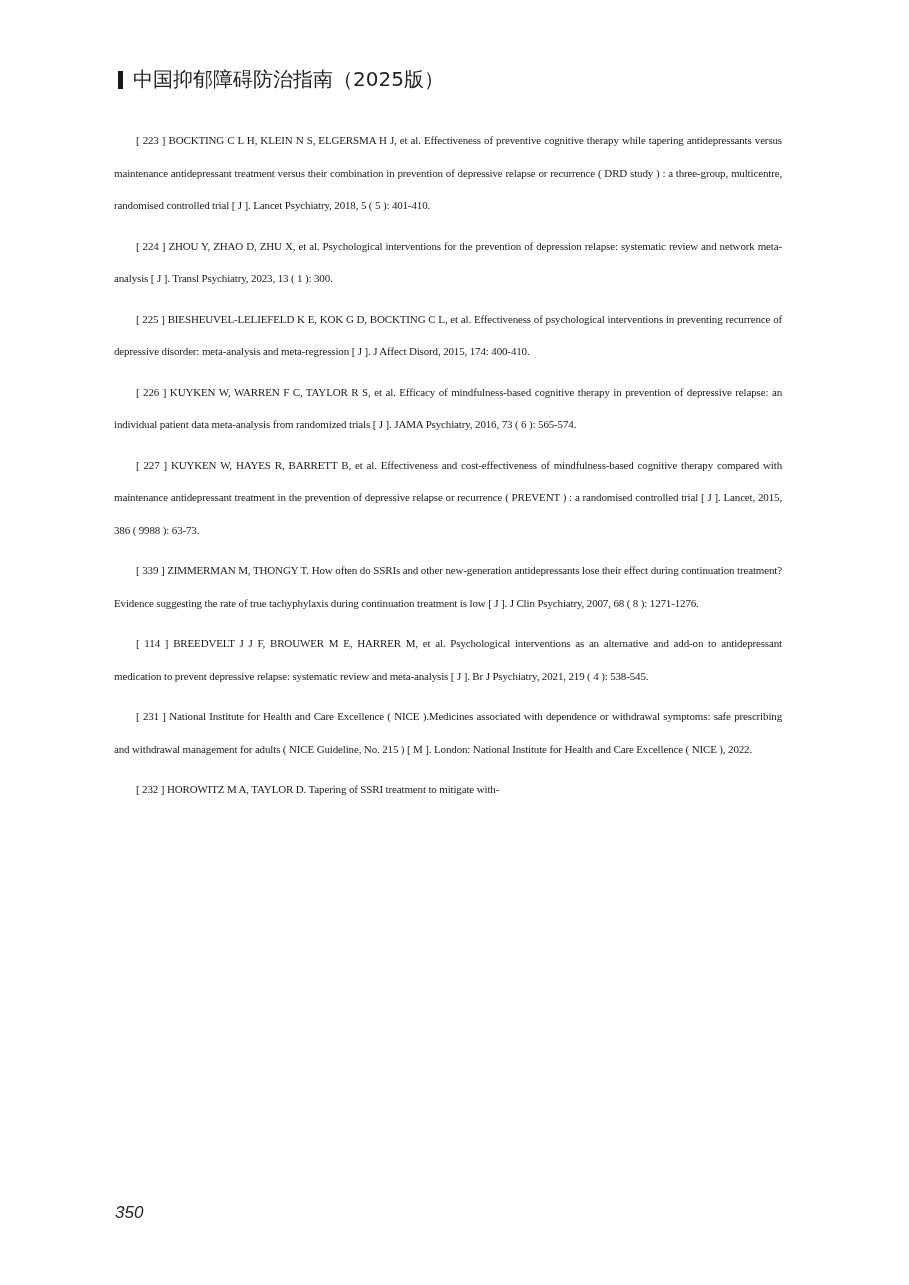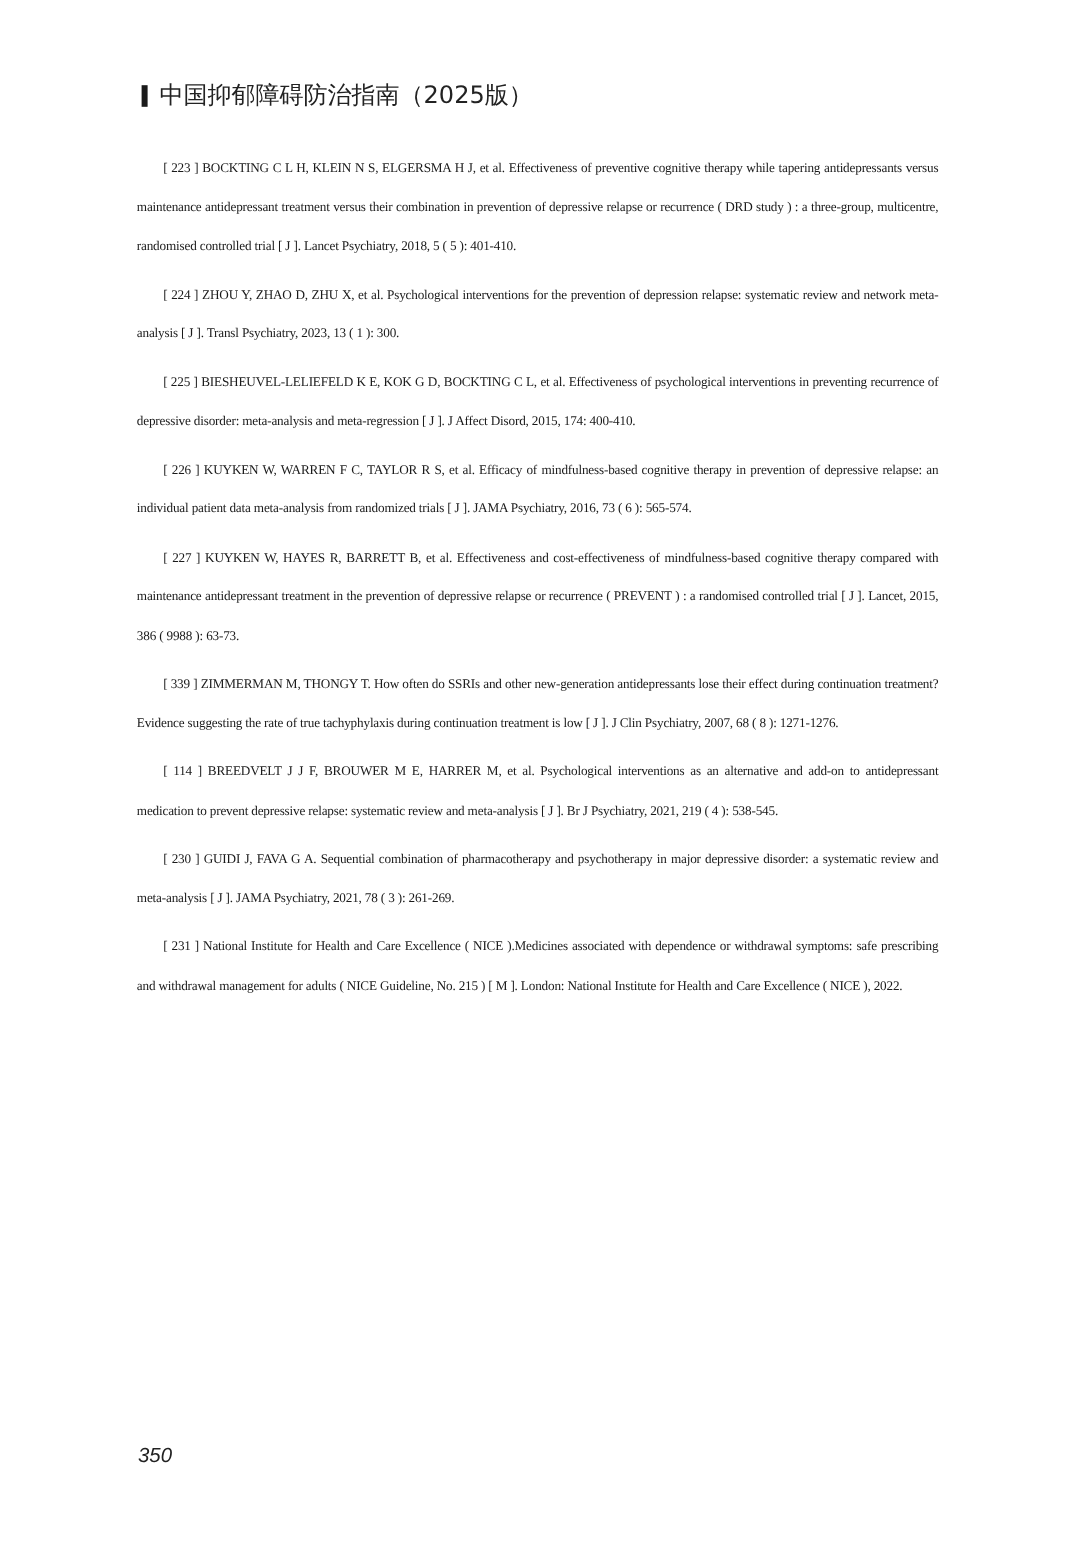--- a/index.html
+++ b/index.html
@@ -47,17 +47,17 @@
 </div>
 
 <div class="refs">
   <p class="ref"><span class="num">[ 223 ]</span> <span>BOCKTING C L H, KLEIN N S, ELGERSMA H J, et al. Effectiveness of preventive cognitive therapy while tapering antidepressants versus maintenance antidepressant treatment versus their combination in prevention of depressive relapse or recurrence ( DRD study ) : a three-group, multicentre, randomised controlled trial [ J ]. Lancet Psychiatry, 2018, 5 ( 5 ): 401-410.</span></p>
   <p class="ref"><span class="num">[ 224 ]</span> <span>ZHOU Y, ZHAO D, ZHU X, et al. Psychological interventions for the prevention of depression relapse: systematic review and network meta-analysis [ J ]. Transl Psychiatry, 2023, 13 ( 1 ): 300.</span></p>
   <p class="ref"><span class="num">[ 225 ]</span> <span>BIESHEUVEL-LELIEFELD K E, KOK G D, BOCKTING C L, et al. Effectiveness of psychological interventions in preventing recurrence of depressive disorder: meta-analysis and meta-regression [ J ]. J Affect Disord, 2015, 174: 400-410.</span></p>
   <p class="ref"><span class="num">[ 226 ]</span> <span>KUYKEN W, WARREN F C, TAYLOR R S, et al. Efficacy of mindfulness-based cognitive therapy in prevention of depressive relapse: an individual patient data meta-analysis from randomized trials [ J ]. JAMA Psychiatry, 2016, 73 ( 6 ): 565-574.</span></p>
   <p class="ref"><span class="num">[ 227 ]</span> <span>KUYKEN W, HAYES R, BARRETT B, et al. Effectiveness and cost-effectiveness of mindfulness-based cognitive therapy compared with maintenance antidepressant treatment in the prevention of depressive relapse or recurrence ( PREVENT ) : a randomised controlled trial [ J ]. Lancet, 2015, 386 ( 9988 ): 63-73.</span></p>
   <p class="ref"><span class="num">[ 339 ]</span> <span>ZIMMERMAN M, THONGY T. How often do SSRIs and other new-generation antidepressants lose their effect during continuation treatment? Evidence suggesting the rate of true tachyphylaxis during continuation treatment is low [ J ]. J Clin Psychiatry, 2007, 68 ( 8 ): 1271-1276.</span></p>
   <p class="ref"><span class="num">[ 114 ]</span> <span>BREEDVELT J J F, BROUWER M E, HARRER M, et al. Psychological interventions as an alternative and add-on to antidepressant medication to prevent depressive relapse: systematic review and meta-analysis [ J ]. Br J Psychiatry, 2021, 219 ( 4 ): 538-545.</span></p>
-  <p class="ref"><span class="num">[ 230 ]</span> <span>GUIDI J, FAVA G A. Sequential combination of pharmacotherapy and psychotherapy in major depressive disorder: a systematic review and meta-analysis [ J ]. JAMA Psychiatry, 2021, 78 ( 3 ): 261-269.</span></p>
   <p class="ref"><span class="num">[ 231 ]</span> <span>National Institute for Health and Care Excellence ( NICE ).Medicines associated with dependence or withdrawal symptoms: safe prescribing and withdrawal management for adults ( NICE Guideline, No. 215 ) [ M ]. London: National Institute for Health and Care Excellence ( NICE ), 2022.</span></p>
+  <p class="ref"><span class="num">[ 232 ]</span> <span>HOROWITZ M A, TAYLOR D. Tapering of SSRI treatment to mitigate with-</span></p>
 </div>
 
 <div class="page-num">350</div>
 
 </body></html>

